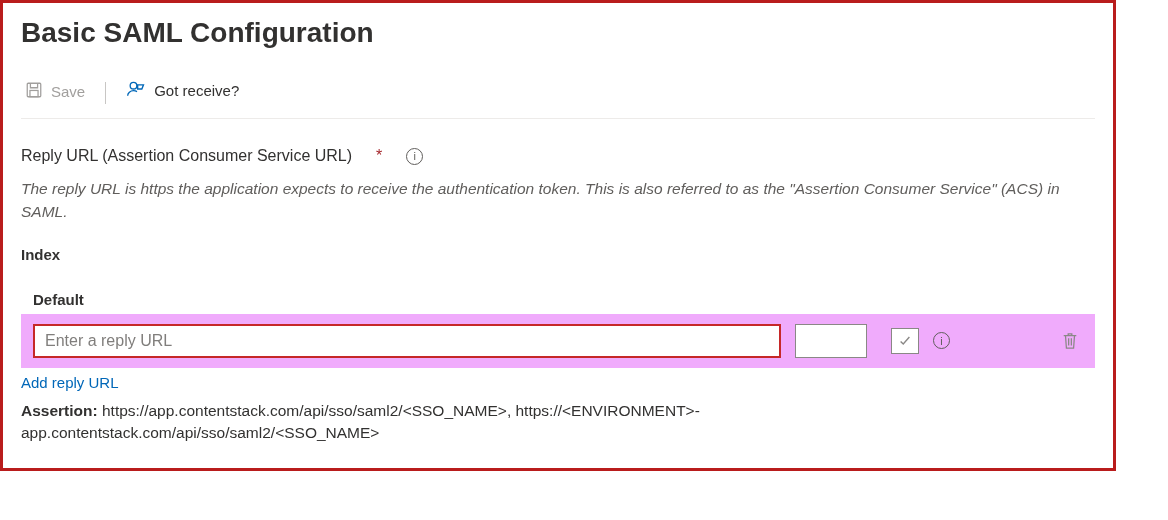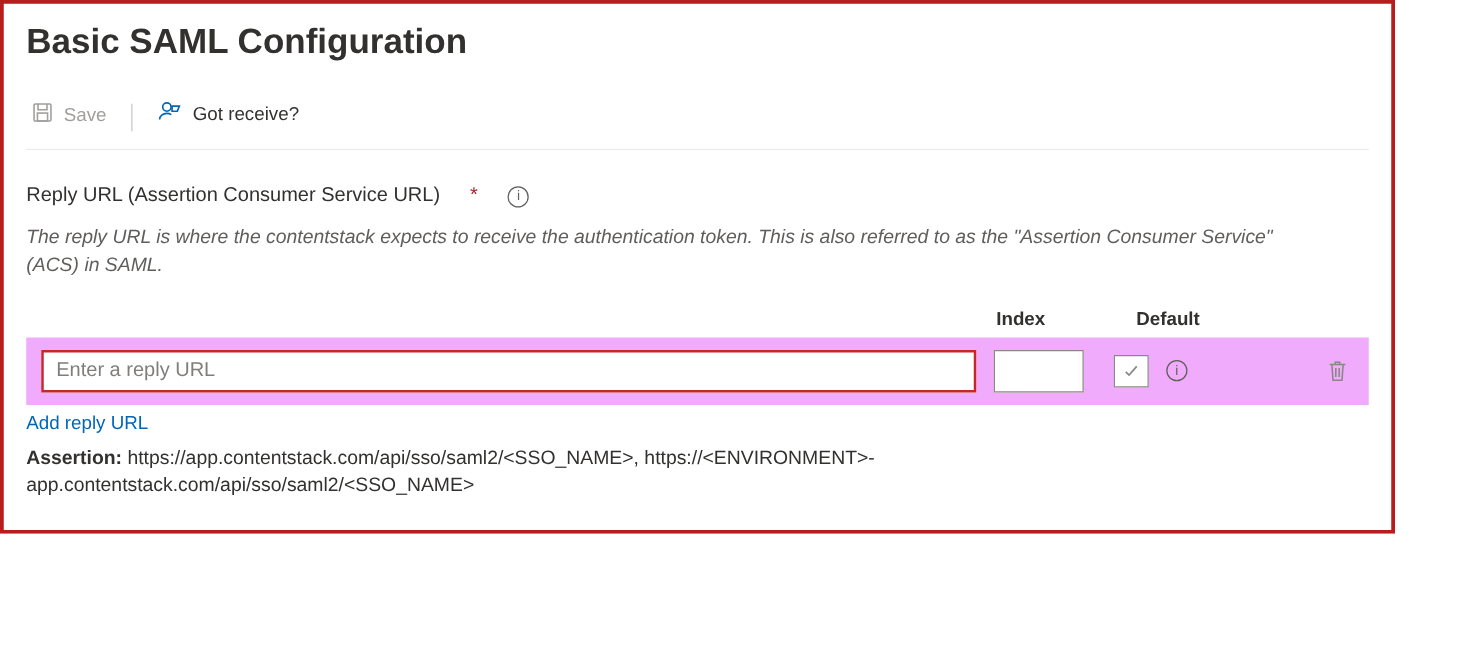--- a/index.html
+++ b/index.html
@@ -63,24 +63,25 @@
     font-size: 15.5px;
     line-height: 1.5;
     margin: 0 0 22px 0;
     max-width: 1040px;
   }
   .headers {
     display: flex;
     font-weight: 600;
     font-size: 15px;
     margin-bottom: 6px;
+    flex-direction: column;
   }
   .h-url { width: 776px; }
   .h-index { width: 100px; text-align: left; }
-  .h-default { width: 120px; text-align: left; padding-left: 12px; }
+  .h-default { width: 120px; text-align: left; padding-left: 12px; margin-top: 28px; }
   .row-bg {
     background: #f0abfc;
     padding: 10px 12px 10px 12px;
     display: flex;
     align-items: center;
     gap: 14px;
   }
   .url-input {
     width: 748px;
     height: 34px;
@@ -174,21 +175,21 @@
       <span>Got receive?</span>
     </button>
   </div>
 
   <div class="section-label">
     <span>Reply URL (Assertion Consumer Service URL)</span>
     <span class="req">*</span>
     <span class="info-circle">i</span>
   </div>
 
-  <p class="section-desc">The reply URL is where the contentstack expects to receive the authentication token. This is also referred to as the "Assertion Consumer Service" (ACS) in SAML.</p>
+  <p class="section-desc">The reply URL is https the application expects to receive the authentication token. This is also referred to as the "Assertion Consumer Service" (ACS) in SAML.</p>
 
   <div class="headers">
     <div class="h-url"></div>
     <div class="h-index">Index</div>
     <div class="h-default">Default</div>
   </div>
 
   <div class="row-bg">
     <input class="url-input" type="text" placeholder="Enter a reply URL" style="">
     <input class="index-input" type="text" value="" style="">

